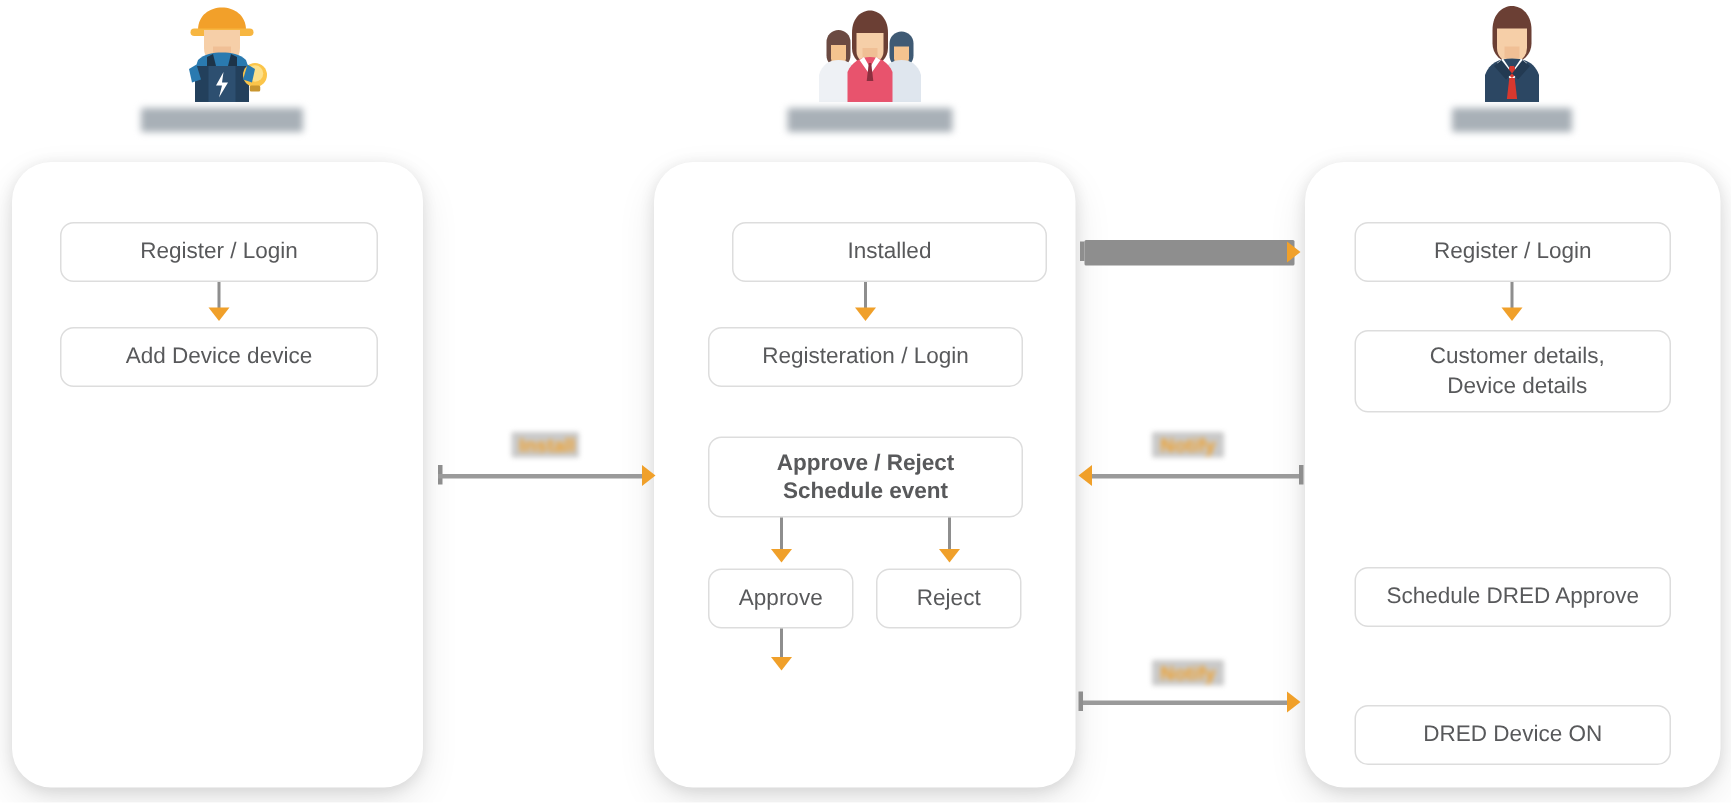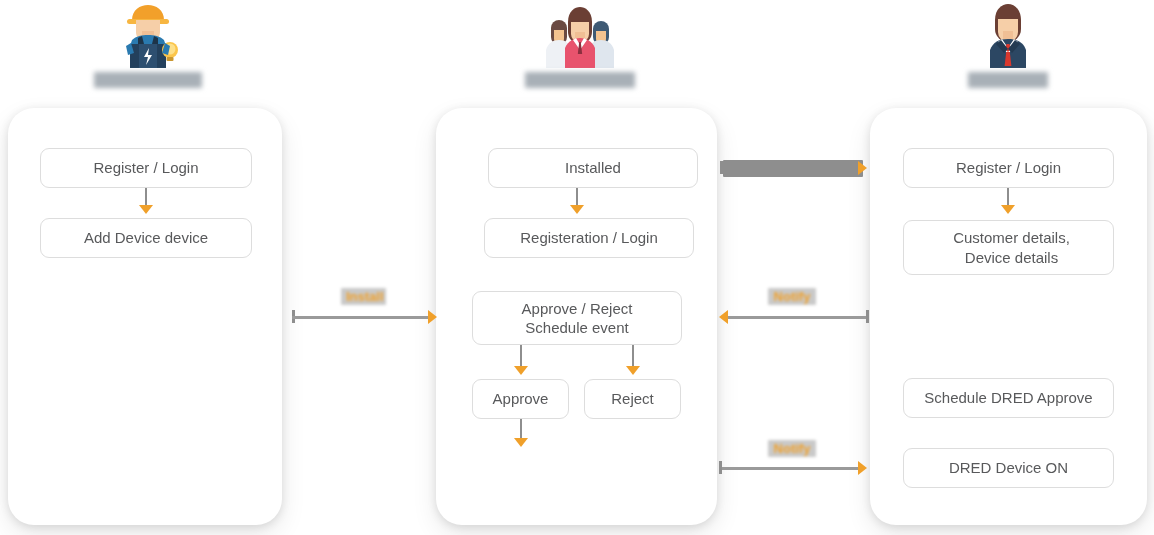--- a/index.html
+++ b/index.html
@@ -248,23 +248,23 @@
 
   <div class="step" style="left:40px; top:148px; width:212px; height:40px;">Register / Login</div>
   <div class="vconn" style="left:145px; top:188px; height:22px;"></div>
   <div class="varrow" style="left:139px; top:205px;"></div>
   <div class="step" style="left:40px; top:218px; width:212px; height:40px;">Add Device device</div>
 
   <div class="step" style="left:472px; top:148px; width:210px; height:40px;margin-left:16px;">Installed</div>
   <div class="vconn" style="left:576px; top:188px; height:22px;"></div>
   <div class="varrow" style="left:570px; top:205px;"></div>
 
-  <div class="step" style="left:472px; top:218px; width:210px; height:40px;margin-left:12px;">Registeration / Login</div>
-
-  <div class="step" style="left:472px; top:291px; width:210px; height:54px;">Approve / Reject
+  <div class="step" style="left:472px; top:218px; width:210px; height:40px;">Registeration / Login</div>
+
+  <div class="step" style="left:472px; top:291px; width:210px; height:54px;font-weight:bold;">Approve / Reject
 Schedule event</div>
 
   <div class="vconn" style="left:520px; top:345px; height:26px;"></div>
   <div class="varrow" style="left:514px; top:366px;"></div>
   <div class="vconn" style="left:632px; top:345px; height:26px;"></div>
   <div class="varrow" style="left:626px; top:366px;"></div>
 
   <div class="step" style="left:472px; top:379px; width:97px; height:40px;">Approve</div>
   <div class="step" style="left:584px; top:379px; width:97px; height:40px;">Reject</div>
 
@@ -275,21 +275,21 @@
   <div class="step" style="left:903px; top:148px; width:211px; height:40px;">Register / Login</div>
   <div class="vconn" style="left:1007px; top:188px; height:22px;"></div>
   <div class="varrow" style="left:1001px; top:205px;"></div>
 
   <div class="step" style="left:903px; top:220px; width:211px; height:55px;padding-left:14px;">Customer details,
 Device details</div>
 
 
   <div class="step" style="left:903px; top:378px; width:211px; height:40px;">Schedule DRED Approve</div>
 
-  <div class="step" style="left:903px; top:448px; width:211px; height:40px;">DRED Device ON</div>
+  <div class="step" style="left:903px; top:470px; width:211px; height:40px;">DRED Device ON</div>
 
   <div class="hcap" style="left:292px; top:310px;"></div>
   <div class="hconn" style="left:292px; top:316px; width:140px;"></div>
   <div class="harrow-r" style="left:428px; top:310px;"></div>
   <div class="conn-label" style="left:341px; top:288px; width:45px;">Install</div>
 
   <div class="hcap" style="left:720px; top:161px;"></div>
   <div class="thickbar" style="left:723px; top:160px; width:140px;"></div>
   <div class="harrow-r" style="left:858px; top:161px;"></div>
 

